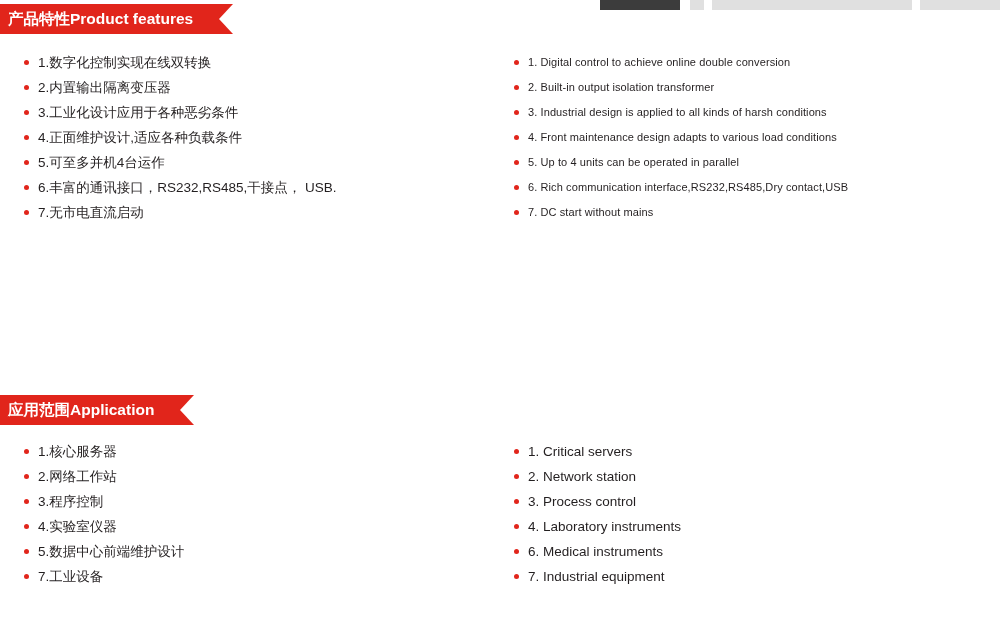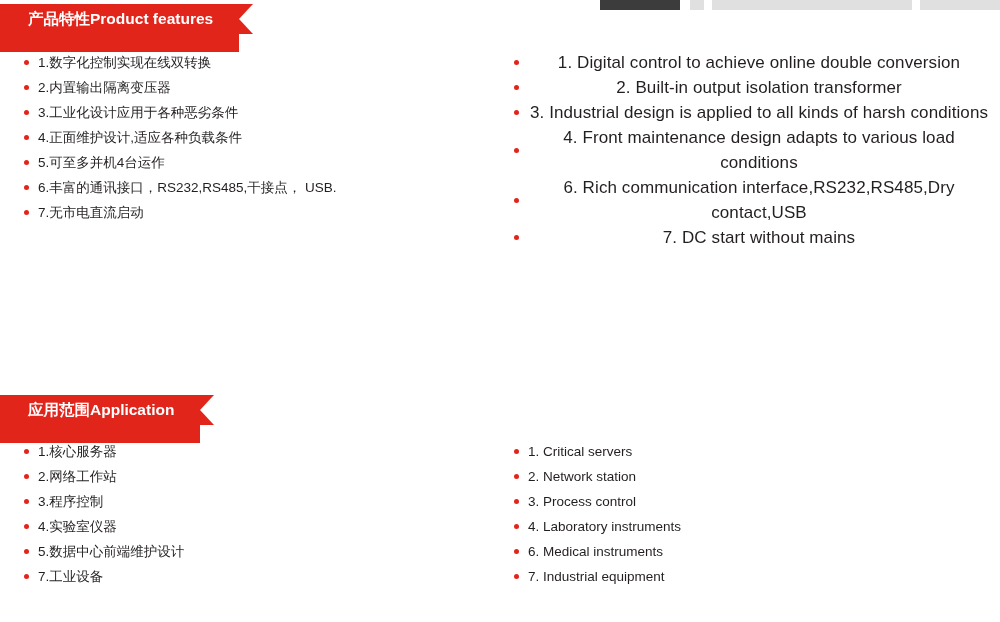--- a/index.html
+++ b/index.html
@@ -38,27 +38,27 @@
   .section {
     position: absolute;
     left: 0;
     width: 1000px;
   }
 
   
   .ribbon {
     position: relative;
     display: inline-block;
-    height: 48px;
+    height: 30px;
     background: #e1251b;
     color: #ffffff;
     font-size: 15.5px;
     font-weight: bold;
     line-height: 30px;
-    padding: 0 26px 0 28px;
+    padding: 0 26px 0 8px;
     white-space: nowrap;
   }
   .ribbon::after {
     content: "";
     position: absolute;
     right: -14px;
     top: 0;
     width: 0;
     height: 0;
     border-top: 15px solid #e1251b;
@@ -104,24 +104,23 @@
     border-radius: 50%;
     background: #e1251b;
   }
 
   
   #features .feature-list li {
     font-size: 13.5px;
     line-height: 25px;
   }
   #features .col-right .feature-list li {
-    font-size: 17px;
+    font-size: 11px;
     line-height: 25px;
     letter-spacing: 0.1px;
-    text-align: center;
   }
 
   
   #application .feature-list li {
     font-size: 13.5px;
     line-height: 25px;
   }
   #application .col-left .feature-list li { line-height: 25px; }
   #application .col-right { left: 512px; }
   #application .col-right .feature-list li {
@@ -154,20 +153,21 @@
         <li>6.丰富的通讯接口，RS232,RS485,干接点， USB.</li>
         <li>7.无市电直流启动</li>
       </ul>
     </div>
     <div class="col col-right">
       <ul class="feature-list">
         <li>1.  Digital control to achieve online double conversion</li>
         <li>2.  Built-in output isolation transformer</li>
         <li>3.  Industrial design is applied to all kinds of harsh conditions</li>
         <li>4.  Front maintenance design adapts to various load conditions</li>
+        <li>5.  Up to 4 units can be operated in parallel</li>
         <li>6.  Rich communication interface,RS232,RS485,Dry contact,USB</li>
         <li>7.  DC start without mains</li>
       </ul>
     </div>
   </div>
 </div>
 
 <div class="section" id="application" style="top:382px;">
   <div class="ribbon-wrap">
     <span class="ribbon">应用范围Application</span>

